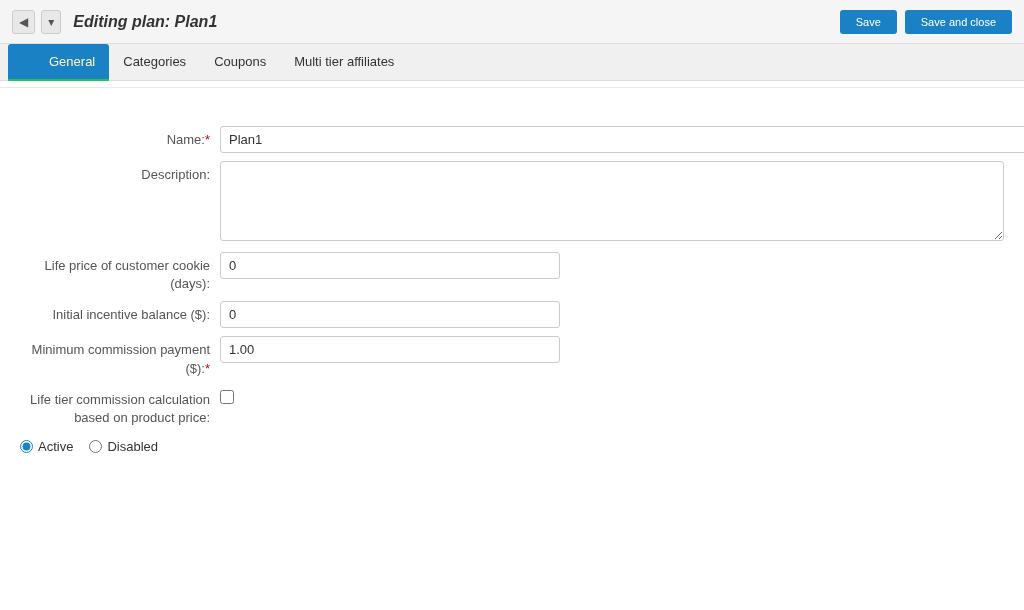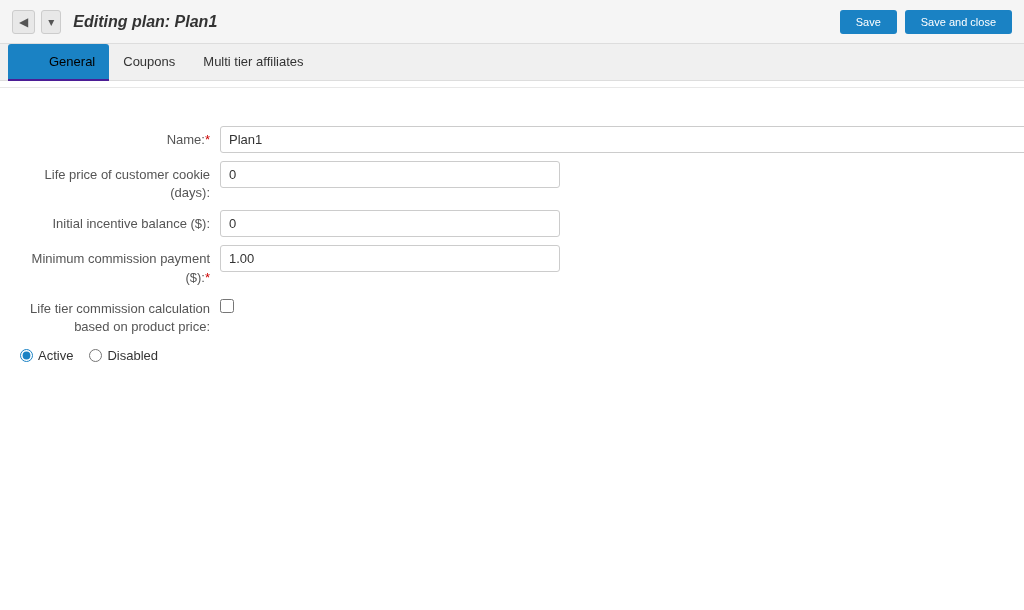--- a/index.html
+++ b/index.html
@@ -66,23 +66,23 @@
       font-size: 13px;
       cursor: pointer;
       color: #333;
       border: none;
       background: transparent;
       border-bottom: 2px solid transparent;
       margin-bottom: -1px;
     }
     .tab.active {
       background: #1a82c4;
-      color: #000000;
+      color: #fef9c3;
       border-radius: 3px 3px 0 0;
-      border-bottom: 2px solid #4c1d95;
+      border-bottom: 2px solid #22c55e;
       padding-left: 41px;
     }
 
     
     .content {
       padding: 20px 0;
       background: #fff;
     }
 
     
@@ -176,37 +176,46 @@
     <span class="header-title">Editing plan: Plan1</span>
   </div>
   <div class="header-actions">
     <button class="btn-save">Save</button>
     <button class="btn-save">Save and close</button>
   </div>
 </div>
 
 <div class="tab-bar">
   <button class="tab active">General</button>
+  <button class="tab">Categories</button>
   <button class="tab">Coupons</button>
   <button class="tab">Multi tier affiliates</button>
 </div>
 
 <hr class="separator">
 
 <div class="content">
 
   <div class="form-row">
     <label class="form-label">
       <span>Name:</span><span class="required">*</span>
     </label>
     <div class="form-control-wrap">
       <input type="text" class="form-input" style="width: 840px;" value="Plan1">
     </div>
   </div>
 
+  <div class="form-row">
+    <label class="form-label">
+      <span>Description:</span>
+    </label>
+    <div class="form-control-wrap">
+      <textarea class="form-textarea" style=""></textarea>
+    </div>
+  </div>
 
   <div class="form-row">
     <label class="form-label">
       <span>Life price of customer cookie (days):</span>
     </label>
     <div class="form-control-wrap">
       <input type="text" class="form-input" value="0" style="">
     </div>
   </div>
 

